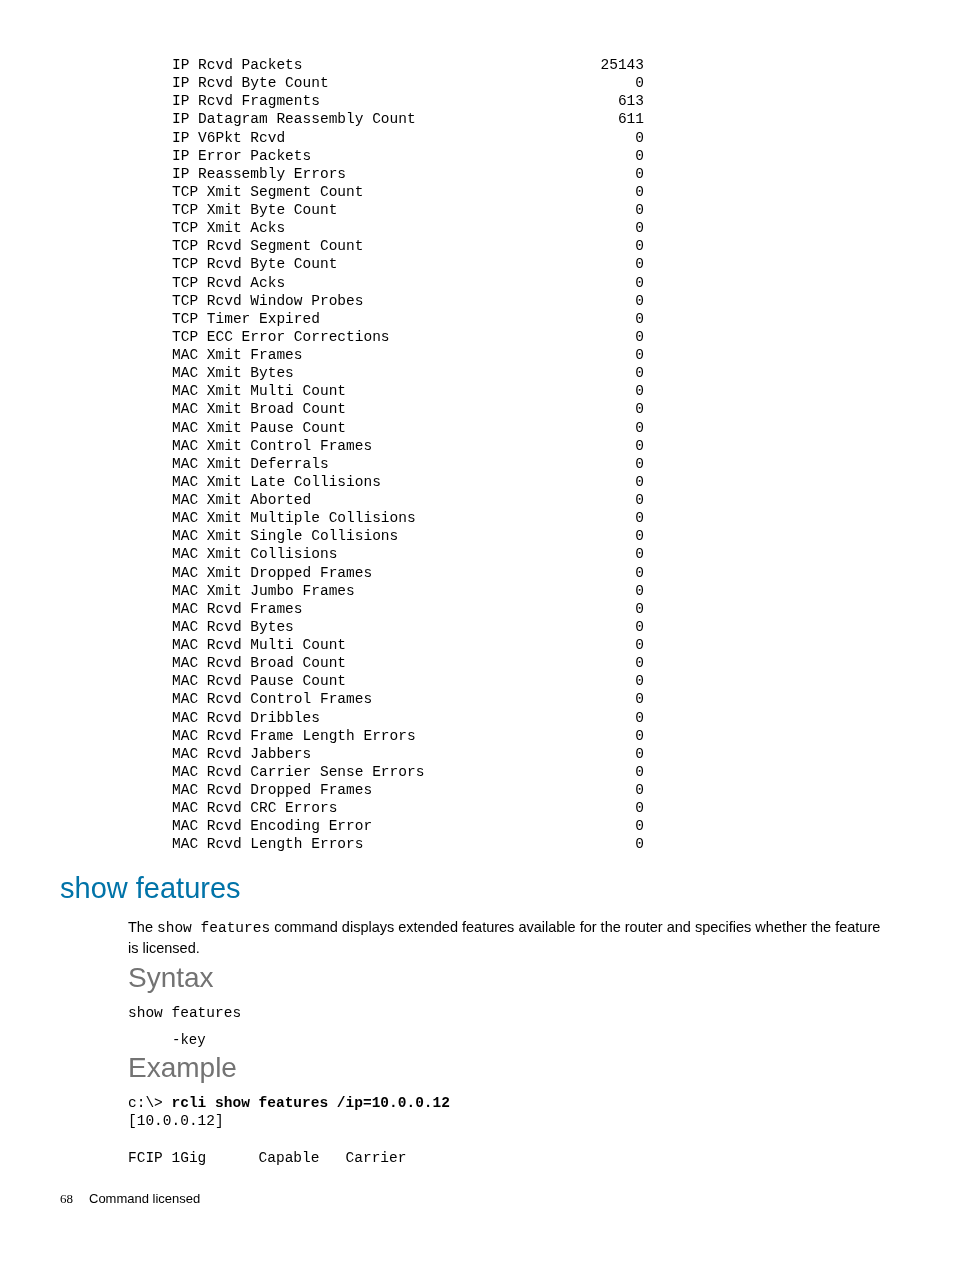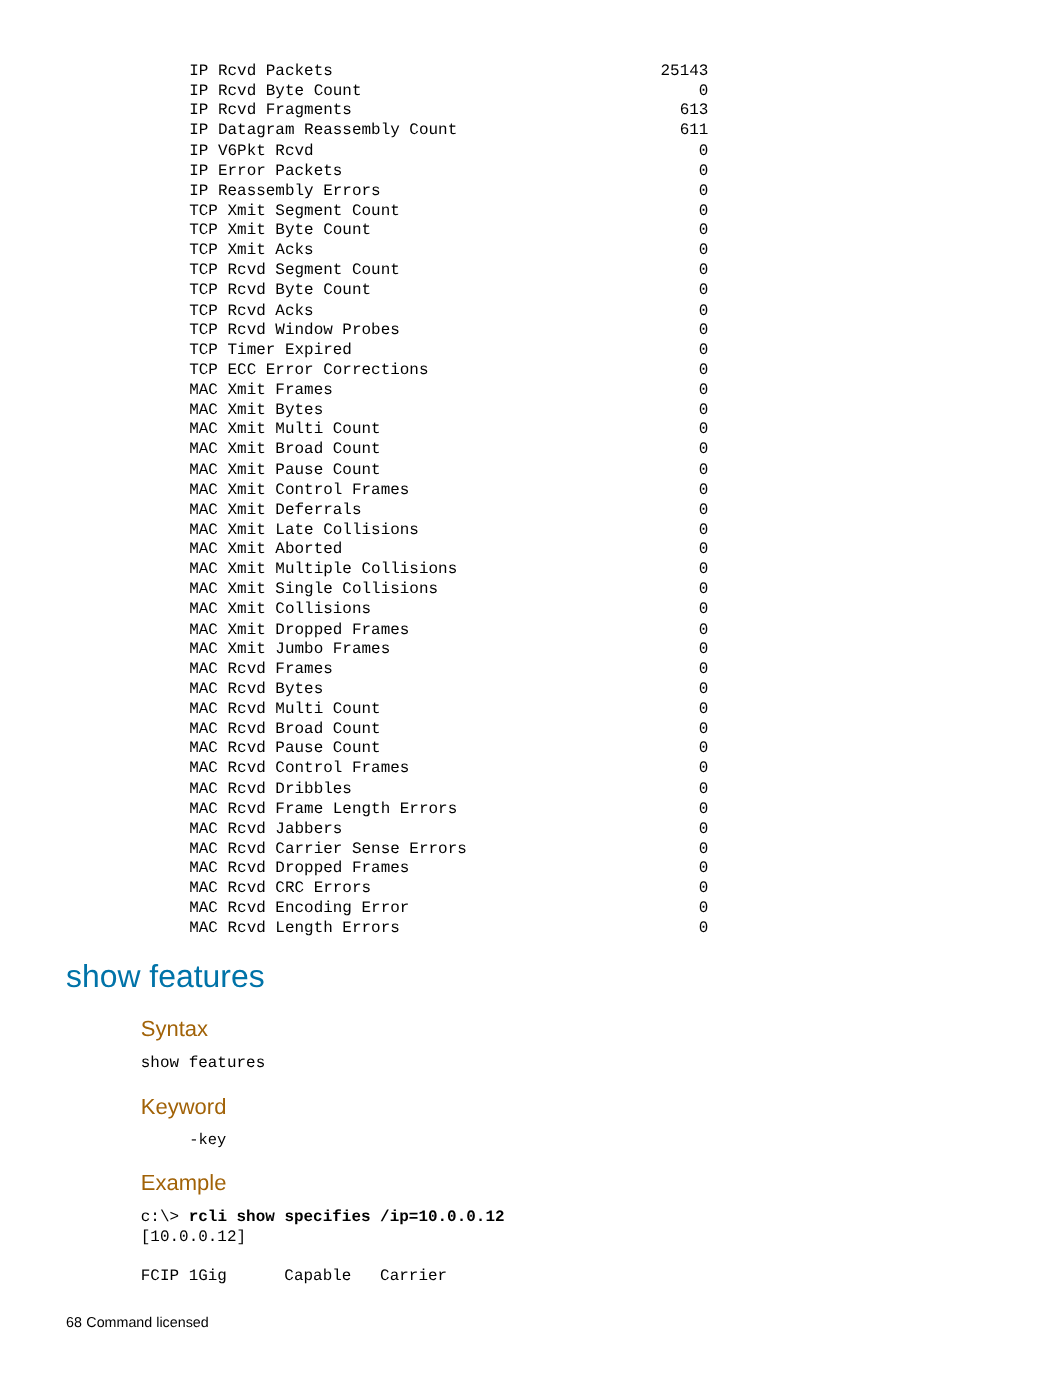--- a/index.html
+++ b/index.html
@@ -35,23 +35,23 @@
       font-family: Arial, Helvetica, sans-serif;
       font-weight: 400;
       font-size: 29px;
       color: #0073a8;
       margin-top: 18px;
       margin-bottom: 12px;
     }
     h2.subsection-title {
       font-family: Arial, Helvetica, sans-serif;
       font-weight: 400;
-      font-size: 20px;
-      color: #a16207;
-      margin-top: 20px;
+      font-size: 28px;
+      color: #737373;
+      margin-top: 4px;
       margin-bottom: 10px;
     }
     p.body-text {
       font-size: 14.5px;
       line-height: 1.4;
       margin-bottom: 4px;
     }
     .inline-mono {
       font-family: "Courier New", Courier, monospace;
     }
@@ -78,44 +78,47 @@
     .bold {
       font-weight: bold;
     }
     .footer {
       margin-top: 24px;
       font-size: 13px;
       display: flex;
       align-items: baseline;
     }
     .footer .page-num {
-      margin-right: 4px;
+      margin-right: 16px;
+      font-family: Liberation Serif, serif;
     }
   </style>
 </head>
 <body>
 
 <div class="content-indent">
   <div class="mono" id="stats-block"><div class="stat-row"><span class="stat-label">IP Rcvd Packets</span><span class="stat-value">25143</span></div><div class="stat-row"><span class="stat-label">IP Rcvd Byte Count</span><span class="stat-value">0</span></div><div class="stat-row"><span class="stat-label">IP Rcvd Fragments</span><span class="stat-value">613</span></div><div class="stat-row"><span class="stat-label">IP Datagram Reassembly Count</span><span class="stat-value">611</span></div><div class="stat-row"><span class="stat-label">IP V6Pkt Rcvd</span><span class="stat-value">0</span></div><div class="stat-row"><span class="stat-label">IP Error Packets</span><span class="stat-value">0</span></div><div class="stat-row"><span class="stat-label">IP Reassembly Errors</span><span class="stat-value">0</span></div><div class="stat-row"><span class="stat-label">TCP Xmit Segment Count</span><span class="stat-value">0</span></div><div class="stat-row"><span class="stat-label">TCP Xmit Byte Count</span><span class="stat-value">0</span></div><div class="stat-row"><span class="stat-label">TCP Xmit Acks</span><span class="stat-value">0</span></div><div class="stat-row"><span class="stat-label">TCP Rcvd Segment Count</span><span class="stat-value">0</span></div><div class="stat-row"><span class="stat-label">TCP Rcvd Byte Count</span><span class="stat-value">0</span></div><div class="stat-row"><span class="stat-label">TCP Rcvd Acks</span><span class="stat-value">0</span></div><div class="stat-row"><span class="stat-label">TCP Rcvd Window Probes</span><span class="stat-value">0</span></div><div class="stat-row"><span class="stat-label">TCP Timer Expired</span><span class="stat-value">0</span></div><div class="stat-row"><span class="stat-label">TCP ECC Error Corrections</span><span class="stat-value">0</span></div><div class="stat-row"><span class="stat-label">MAC Xmit Frames</span><span class="stat-value">0</span></div><div class="stat-row"><span class="stat-label">MAC Xmit Bytes</span><span class="stat-value">0</span></div><div class="stat-row"><span class="stat-label">MAC Xmit Multi Count</span><span class="stat-value">0</span></div><div class="stat-row"><span class="stat-label">MAC Xmit Broad Count</span><span class="stat-value">0</span></div><div class="stat-row"><span class="stat-label">MAC Xmit Pause Count</span><span class="stat-value">0</span></div><div class="stat-row"><span class="stat-label">MAC Xmit Control Frames</span><span class="stat-value">0</span></div><div class="stat-row"><span class="stat-label">MAC Xmit Deferrals</span><span class="stat-value">0</span></div><div class="stat-row"><span class="stat-label">MAC Xmit Late Collisions</span><span class="stat-value">0</span></div><div class="stat-row"><span class="stat-label">MAC Xmit Aborted</span><span class="stat-value">0</span></div><div class="stat-row"><span class="stat-label">MAC Xmit Multiple Collisions</span><span class="stat-value">0</span></div><div class="stat-row"><span class="stat-label">MAC Xmit Single Collisions</span><span class="stat-value">0</span></div><div class="stat-row"><span class="stat-label">MAC Xmit Collisions</span><span class="stat-value">0</span></div><div class="stat-row"><span class="stat-label">MAC Xmit Dropped Frames</span><span class="stat-value">0</span></div><div class="stat-row"><span class="stat-label">MAC Xmit Jumbo Frames</span><span class="stat-value">0</span></div><div class="stat-row"><span class="stat-label">MAC Rcvd Frames</span><span class="stat-value">0</span></div><div class="stat-row"><span class="stat-label">MAC Rcvd Bytes</span><span class="stat-value">0</span></div><div class="stat-row"><span class="stat-label">MAC Rcvd Multi Count</span><span class="stat-value">0</span></div><div class="stat-row"><span class="stat-label">MAC Rcvd Broad Count</span><span class="stat-value">0</span></div><div class="stat-row"><span class="stat-label">MAC Rcvd Pause Count</span><span class="stat-value">0</span></div><div class="stat-row"><span class="stat-label">MAC Rcvd Control Frames</span><span class="stat-value">0</span></div><div class="stat-row"><span class="stat-label">MAC Rcvd Dribbles</span><span class="stat-value">0</span></div><div class="stat-row"><span class="stat-label">MAC Rcvd Frame Length Errors</span><span class="stat-value">0</span></div><div class="stat-row"><span class="stat-label">MAC Rcvd Jabbers</span><span class="stat-value">0</span></div><div class="stat-row"><span class="stat-label">MAC Rcvd Carrier Sense Errors</span><span class="stat-value">0</span></div><div class="stat-row"><span class="stat-label">MAC Rcvd Dropped Frames</span><span class="stat-value">0</span></div><div class="stat-row"><span class="stat-label">MAC Rcvd CRC Errors</span><span class="stat-value">0</span></div><div class="stat-row"><span class="stat-label">MAC Rcvd Encoding Error</span><span class="stat-value">0</span></div><div class="stat-row"><span class="stat-label">MAC Rcvd Length Errors</span><span class="stat-value">0</span></div></div>
 </div>
 
 <h1 class="section-title">show features</h1>
 
 <div class="content-indent">
+  <p class="body-text">
+    <span>The </span><span class="inline-mono">show features</span><span> command displays extended features available for the router and specifies whether the feature is licensed.</span>
+  </p>
 
   <h2 class="subsection-title">Syntax</h2>
   <div class="mono syntax-block">show features</div>
 
-  <h2 class="subsection-title">Keyword</h2>
   <div class="keyword-row">
     <div class="keyword-name">-key</div>
   </div>
 
   <h2 class="subsection-title">Example</h2>
-  <div class="mono example-block"><span>c:\&gt; </span><span class="bold">rcli show specifies /ip=10.0.0.12</span>
+  <div class="mono example-block"><span>c:\&gt; </span><span class="bold">rcli show features /ip=10.0.0.12</span>
 <span>[10.0.0.12]</span>
 <span></span>
 <span>FCIP 1Gig      Capable   Carrier</span></div>
 </div>
 
 <div class="footer">
   <span class="page-num">68</span>
   <span>Command licensed</span>
 </div>
 

